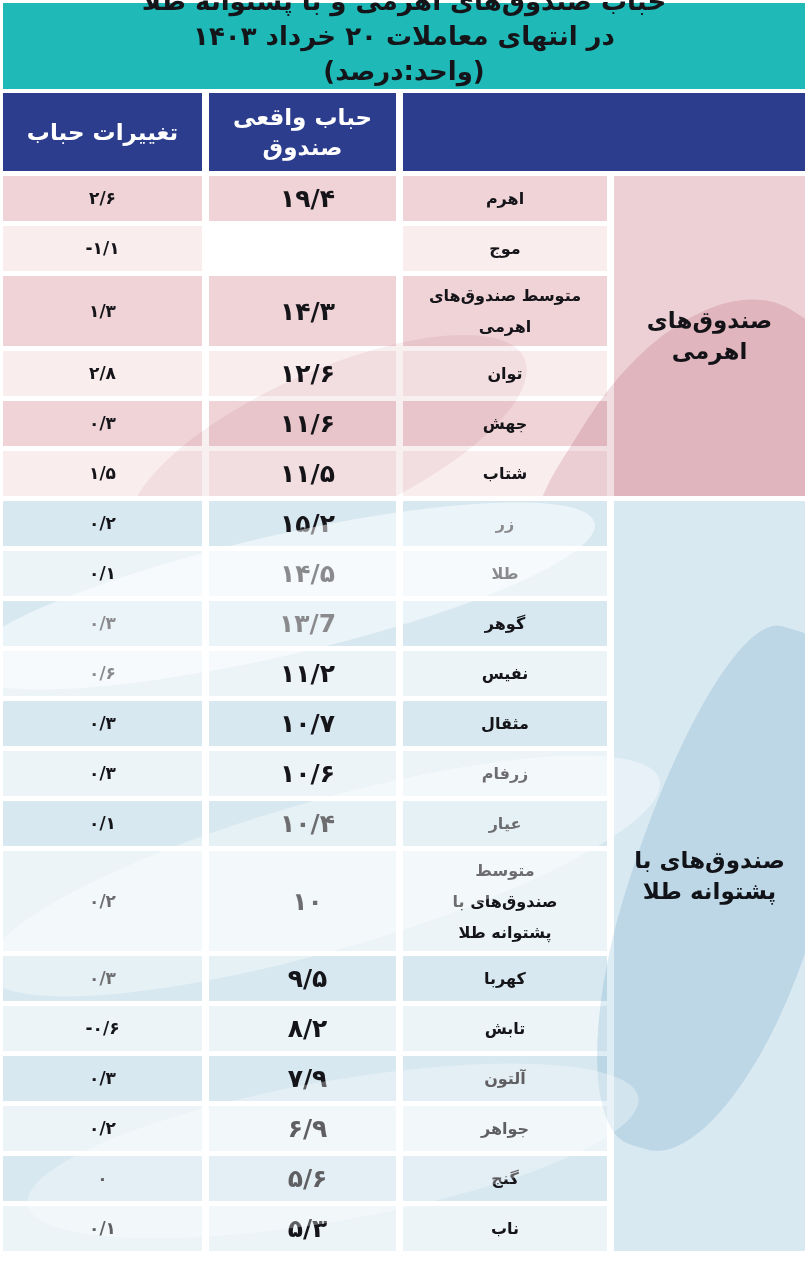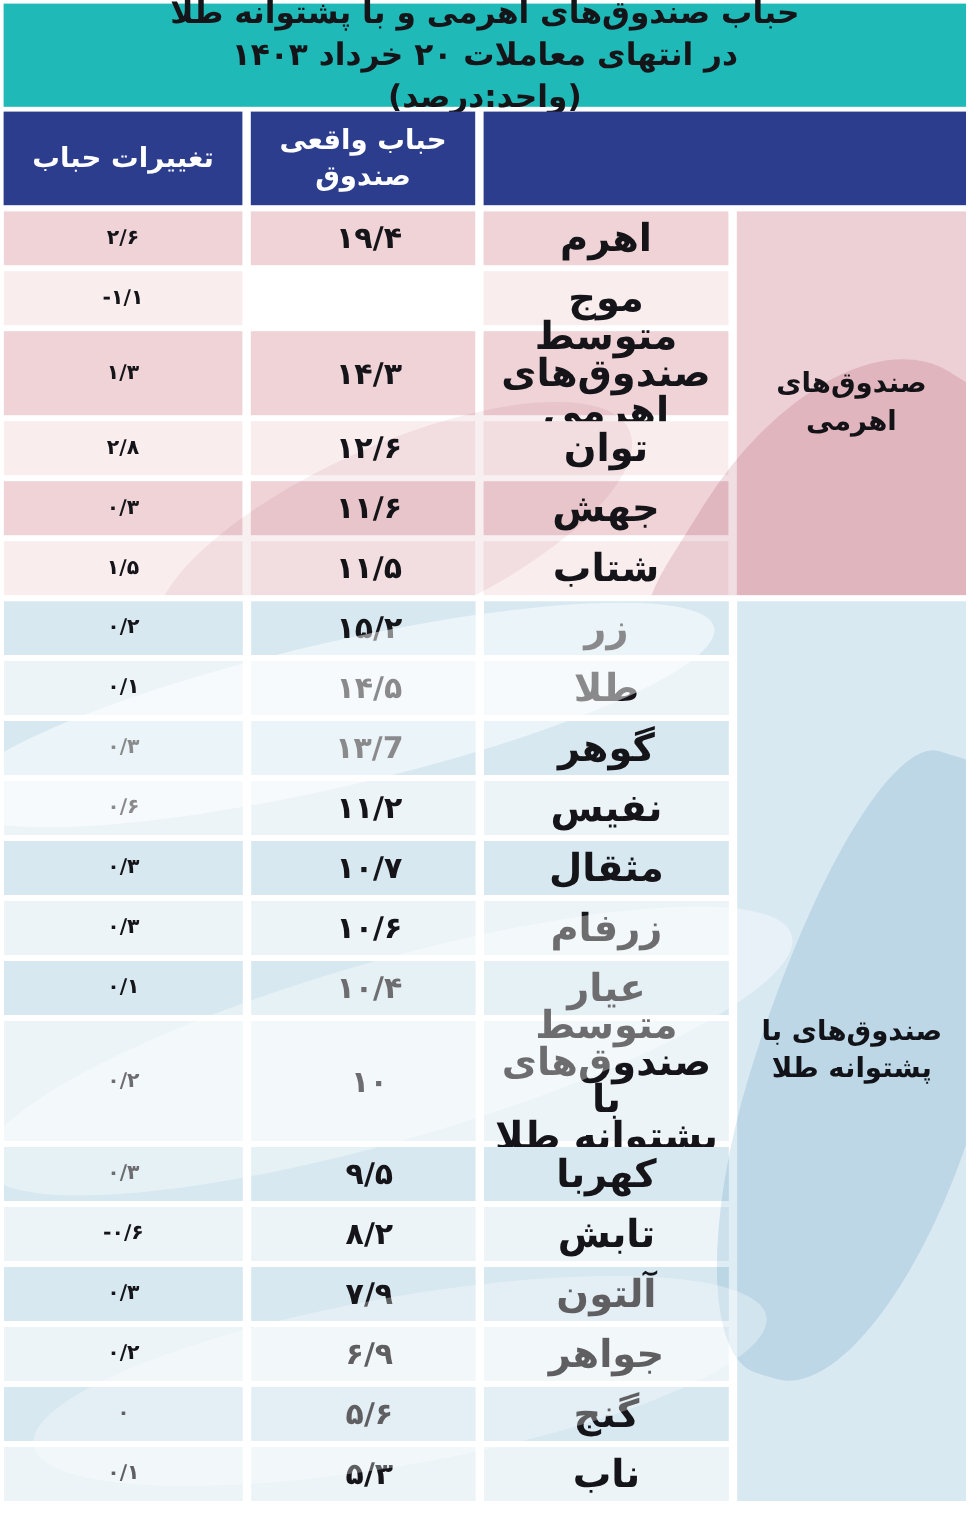--- a/index.html
+++ b/index.html
@@ -14,21 +14,21 @@
     padding: 3px;
     background: #ffffff;
     overflow: hidden;
     direction: rtl;
   }
   
   .title-block {
     height: 86px;
     background: var(--header_teal);
     display: flex; flex-direction: column;
-    align-items: center; justify-content: center;
+    align-items: center; justify-content: flex-end;
     text-align: center;
     line-height: 35px;
     font-size: 26px;
     margin-bottom: 4px;
   }
   
   .colhead-grid {
     display: grid;
     grid-template-columns: 402px 187px 199px;
     gap: 7px;
@@ -59,21 +59,21 @@
   .section-gold { grid-template-rows: repeat(7, 45px) 100px repeat(6, 45px); }
   .cell {
     display: flex; align-items: center; justify-content: center;
     text-align: center;
     white-space: pre-line;
     line-height: 31px;
   }
   .cat-cell { grid-column: 1; font-size: 23px; }
   .section-leveraged .cat-cell { grid-row: 1 / span 6; background: var(--pink_category); }
   .section-gold .cat-cell { grid-row: 1 / span 14; background: var(--blue_category); }
-  .name-cell { grid-column: 2; font-size: 32px; }
+  .name-cell { grid-column: 2; font-size: 16px; }
   .real-cell { grid-column: 3; font-size: 25px; padding-left: 10px; }
   .chg-cell  { grid-column: 4; font-size: 17px; }
   .num { direction: ltr; unicode-bidi: isolate; }
   .p-dark { background: var(--pink_row_dark); }
   .p-light { background: var(--pink_row_light); }
   .b-dark { background: var(--blue_row_dark); }
   .b-light { background: var(--blue_row_light); }
   
   .wm {
     position: absolute;

